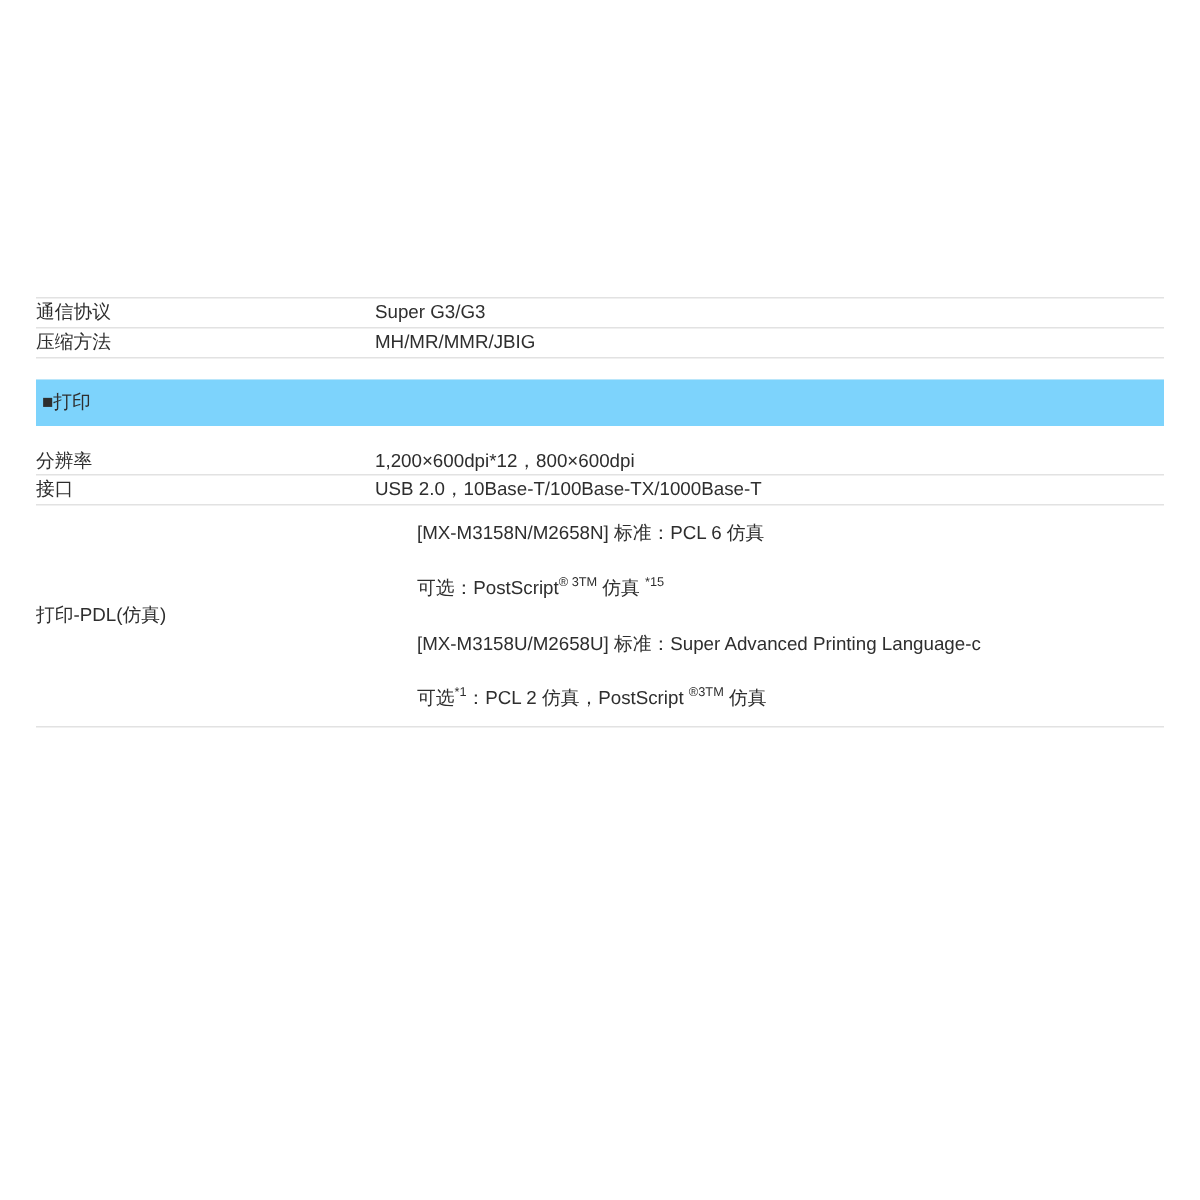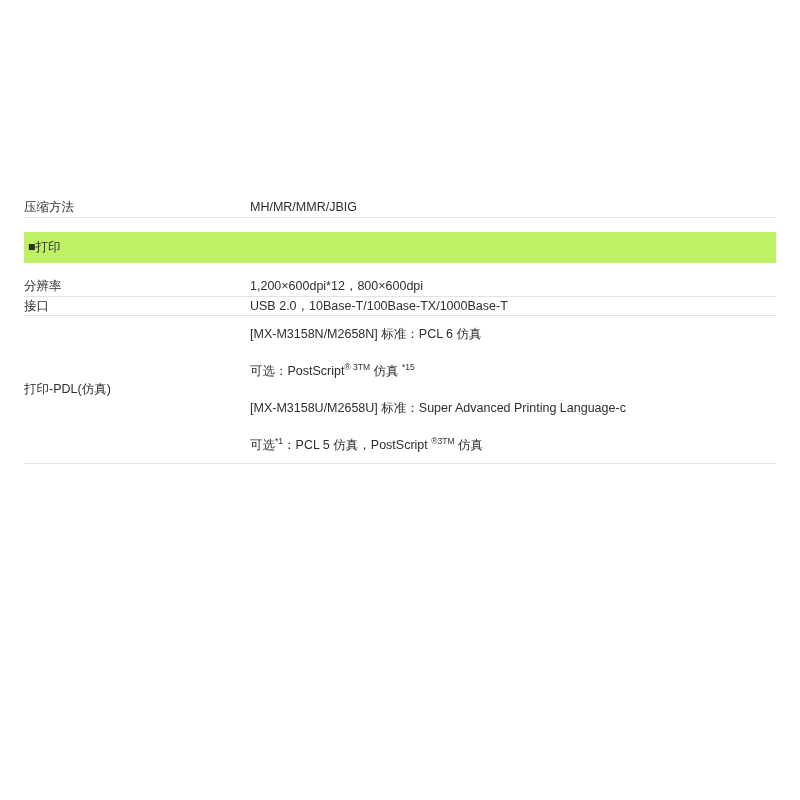--- a/index.html
+++ b/index.html
@@ -56,54 +56,59 @@
   }
   .section-head {
     height: 30px;
     background: #f2f2f2;
     border: none;
   }
   .section-head td {
     font-size: 12.5px;
     color: #2e2e2e;
     padding: 7px 0 7px 4px;
-    background: #bef264;
+    background: #7dd3fc;
   }
   .gap-row td {
     height: 14px;
     padding: 0;
     border: none;
     background: #ffffff;
   }
   .multiline .cell-value {
     padding: 0;
   }
   .sub-line {
     padding: 9px 0 9px 0;
     font-size: 12.5px;
     line-height: 1.5;
+    margin-left: 28px;
   }
   sup {
     font-size: 8.5px;
     vertical-align: super;
     line-height: 0;
   }
 </style>
 </head>
 <body>
 
 <div class="sheet">
 
   <table class="spec-table">
     <colgroup>
       <col style="width:226px">
       <col>
     </colgroup>
     <tbody>
 
+      <tr class="row first">
+        <td class="cell-label">通信协议</td>
+        <td class="cell-value">Super G3/G3</td>
+      </tr>
 
       <tr class="row">
         <td class="cell-label">压缩方法</td>
         <td class="cell-value">MH/MR/MMR/JBIG</td>
       </tr>
 
 
       <tr class="gap-row">
         <td colspan="2"></td>
       </tr>
@@ -133,21 +138,21 @@
           <div class="sub-line">
             <span>[MX-M3158N/M2658N] 标准：PCL 6 仿真</span>
           </div>
           <div class="sub-line">
             <span>可选：PostScript</span><sup>® 3TM</sup><span> 仿真 </span><sup>*15</sup>
           </div>
           <div class="sub-line">
             <span>[MX-M3158U/M2658U] 标准：Super Advanced Printing Language-c</span>
           </div>
           <div class="sub-line">
-            <span>可选</span><sup>*1</sup><span>：PCL 5 仿真，PostScript </span><sup>®3TM</sup><span> 仿真</span>
+            <span>可选</span><sup>*1</sup><span>：PCL 2 仿真，PostScript </span><sup>®3TM</sup><span> 仿真</span>
           </div>
         </td>
       </tr>
 
     </tbody>
   </table>
 
 </div>
 
 </body></html>

